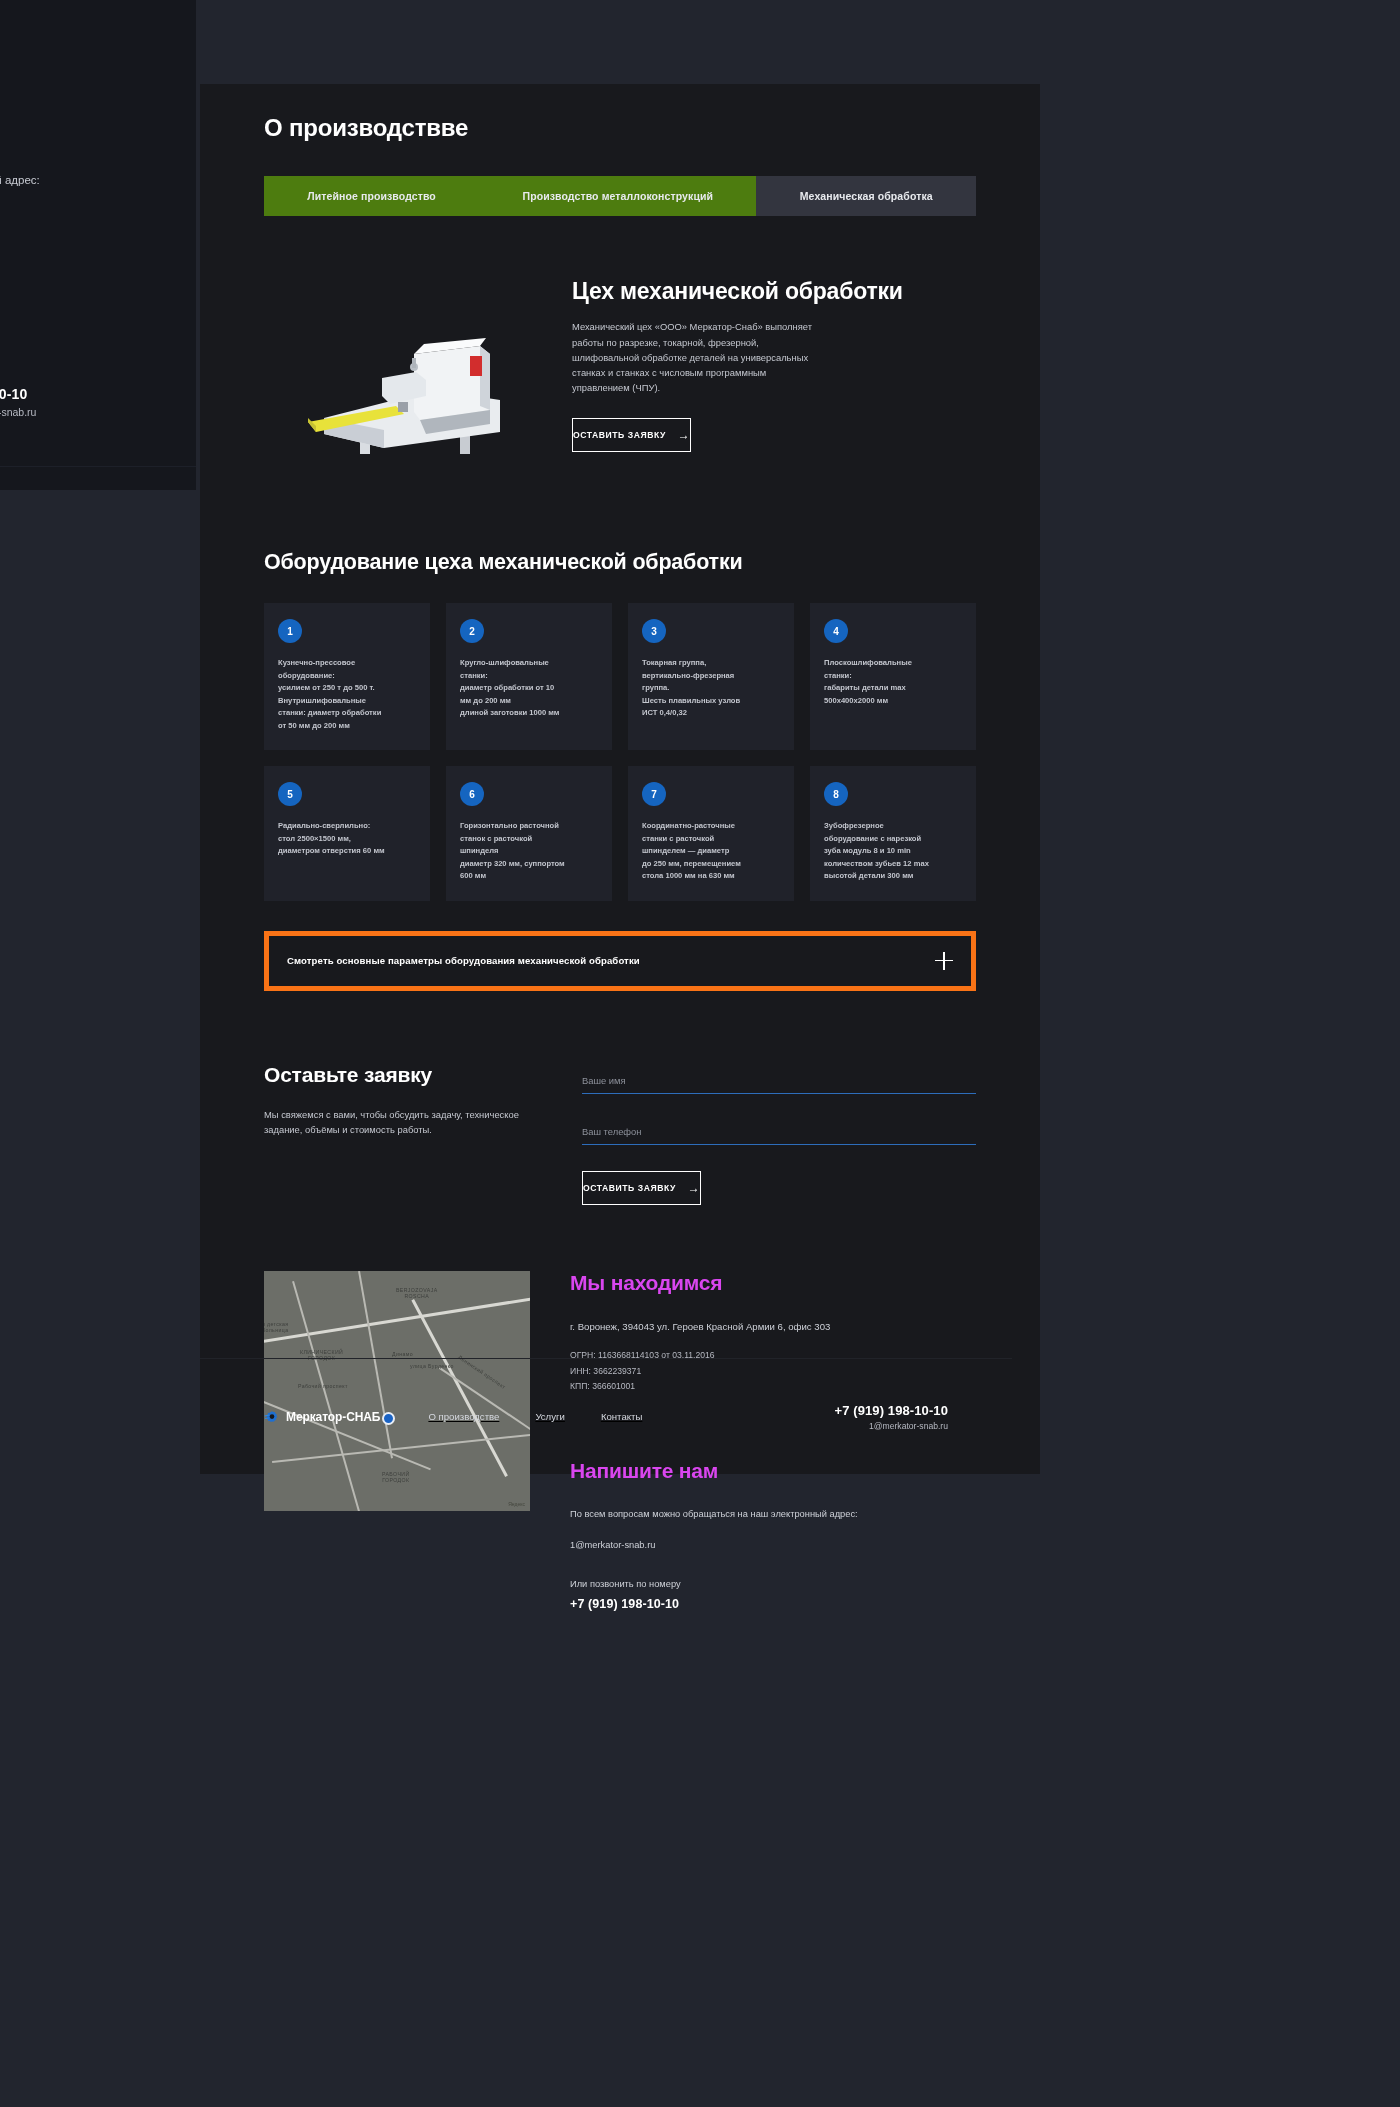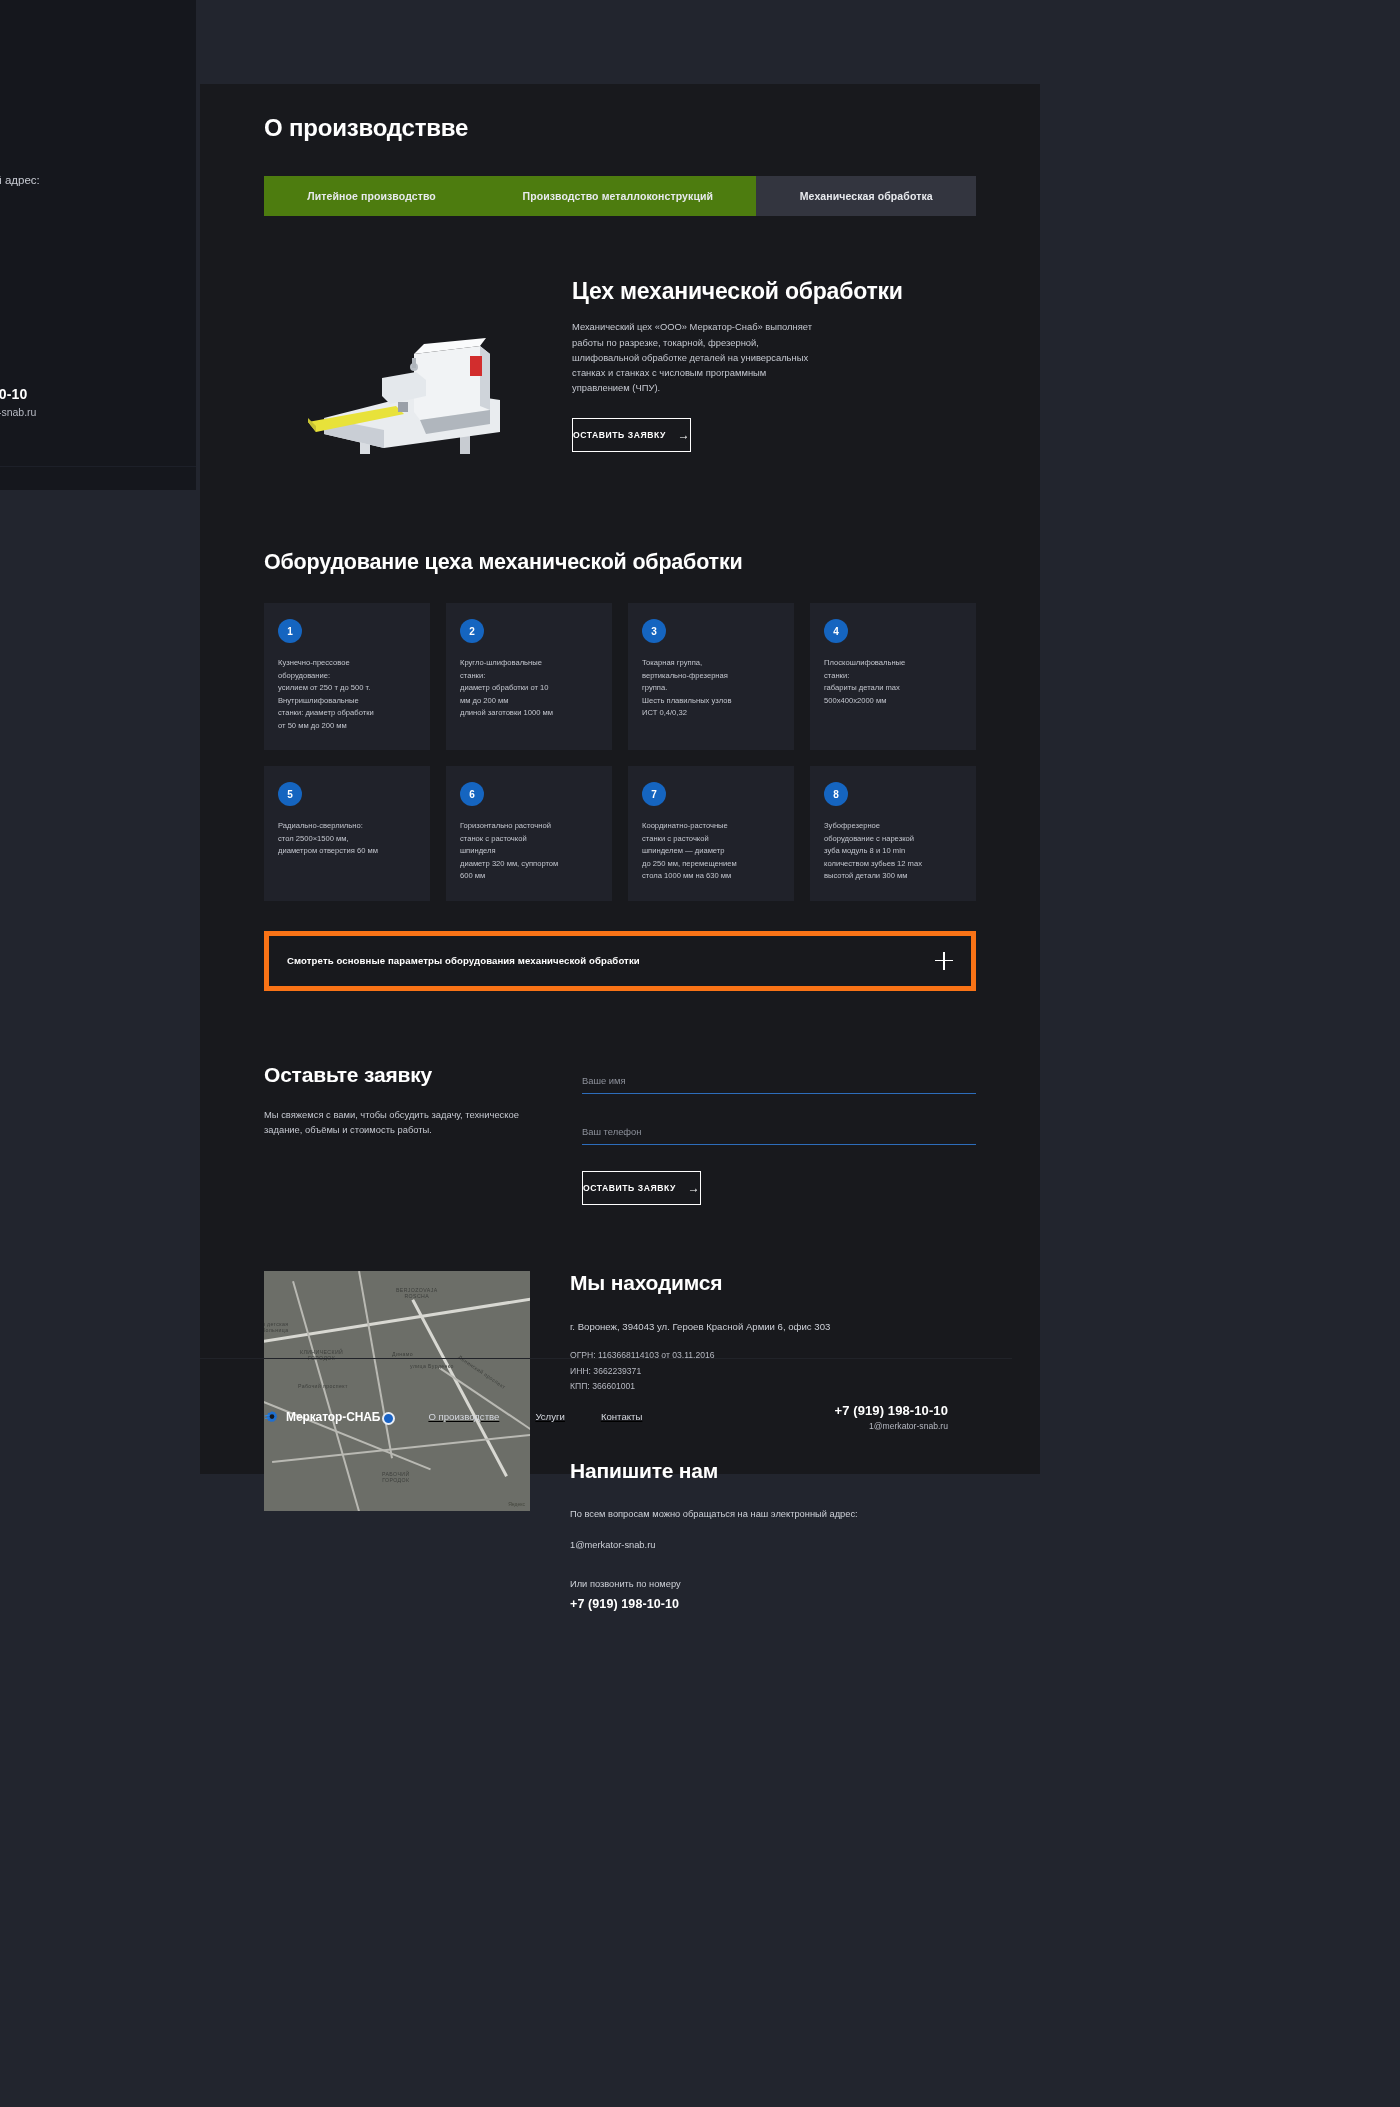--- a/index.html
+++ b/index.html
@@ -167,20 +167,21 @@
     display: flex;
     align-items: center;
     justify-content: center;
   }
   .eq-text {
     margin-top: 14px;
     color: #c3c6ce;
     font-size: 7.6px;
     line-height: 1.65;
     white-space: pre-line;
+    font-weight: bold;
   }
 
   
   .accordion {
     display: flex;
     align-items: center;
     justify-content: space-between;
     border: 5px solid #f97316;
     margin-top: 30px;
     padding: 16px 18px;
@@ -286,21 +287,21 @@
   }
   .map-attr {
     position: absolute;
     right: 5px; bottom: 4px;
     color: #45473f;
     font-size: 5px;
   }
 
   .contact-right { flex: 1 1 auto; }
   .contact-h {
-    color: #ffffff;
+    color: #d946ef;
     font-size: 21px;
     font-weight: bold;
     letter-spacing: -0.2px;
   }
   .contact-addr {
     color: #ced1d8;
     font-size: 9.6px;
     margin-top: 26px;
   }
   .contact-legal {

